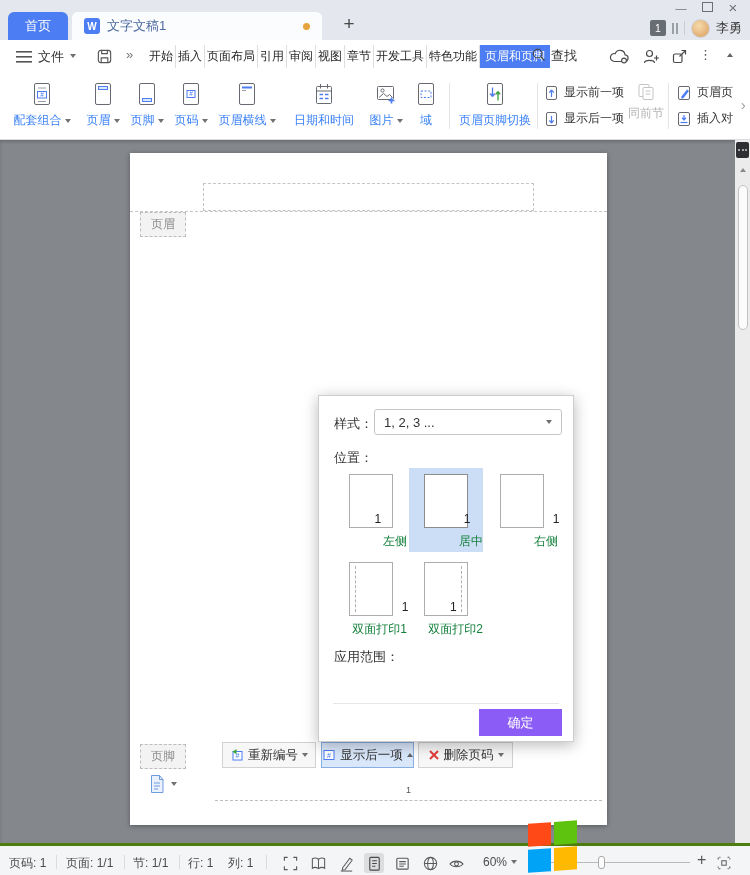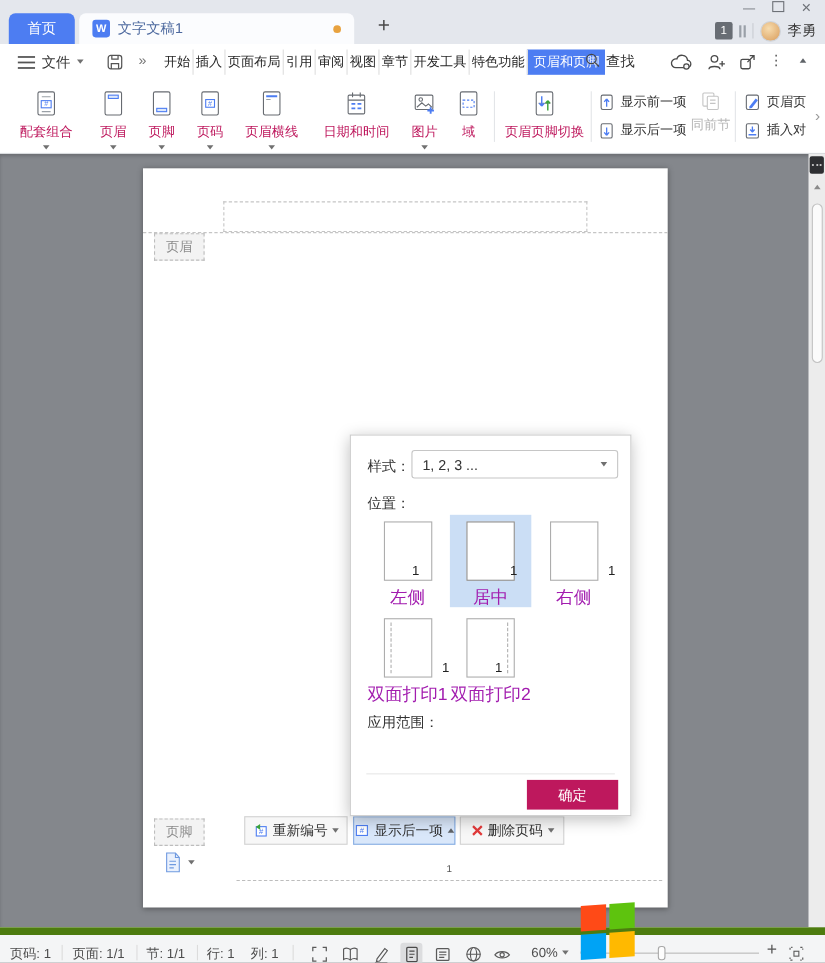--- a/index.html
+++ b/index.html
@@ -44,21 +44,21 @@
   .searchbox { position:absolute; left:531px; top:7px; display:flex; align-items:flex-start; gap:4px; }
   .searchbox span { font-size:13px; color:#333; }
   .mb-ic { position:absolute; top:8px; }
   .moredots { position:absolute; left:699px; top:7px; font-size:13px; color:#555; }
   .collapse { position:absolute; left:727px; top:13px; }
 
   
   #ribbon { position:absolute; left:0; top:73px; width:750px; height:67px; background:#fff; border-bottom:1px solid #d9dbde; overflow:hidden; }
   .rbtn { position:absolute; top:7px; display:flex; flex-direction:column; align-items:center; }
   .rbtn .ric { height:28px; display:flex; align-items:center; }
-  .rlb { margin-top:4px; font-size:12px; color:#be185d; display:flex; align-items:center; gap:3px; white-space:nowrap;flex-direction:column; }
+  .rlb { margin-top:4px; font-size:12px; color:#3b82f6; display:flex; align-items:center; gap:3px; white-space:nowrap; }
   .rdiv { position:absolute; top:10px; width:1px; height:46px; background:#e3e5e8; }
   .rnav { position:absolute; display:flex; align-items:center; gap:5px; font-size:12px; color:#333; white-space:nowrap; }
   .rnav.disabled { color:#b5b5b5;font-family:Liberation Serif, serif; }
   .rmore { position:absolute; left:741px; top:24px; font-size:14px; color:#9a9a9a; }
 
   
   #docarea { position:absolute; left:0; top:140px; width:750px; height:703px; background:#84878c; box-shadow:inset 0 2px 3px rgba(0,0,0,.18); }
   .scrolltrack { position:absolute; right:0; top:0; width:15px; height:703px; background:#ececec; }
   .scrollwidget { position:absolute; right:1px; top:2px; width:13px; height:16px; background:#2e2f32; border-radius:2px; display:flex; align-items:center; justify-content:center; gap:1.5px; }
   .scrollwidget i { width:2px; height:2px; background:#cfcfcf; border-radius:50%; }
@@ -82,31 +82,31 @@
   .pcell { position:absolute; height:84px; text-align:center; }
   .pcell.selected { background:#cbdef5; }
   .pthumb { width:44px; height:54px; background:#fff; border:1px solid #adadad; margin:6px auto 0; position:relative; }
   .pcell.selected .pthumb { border-color:#8c8c8c; }
   .pdigit { position:absolute; bottom:1px; font-size:12px; color:#222; width:100%; }
   .pdigit.dleft { text-align:left; padding-left:4px; }
   .pdigit.dcenter { text-align:center; }
   .pdigit.dright { text-align:right; padding-right:4px; }
   .pdash-l { position:absolute; left:5px; top:3px; bottom:3px; border-left:1px dashed #b0b0b0; }
   .pdash-r { position:absolute; right:5px; top:3px; bottom:3px; border-left:1px dashed #b0b0b0; }
-  .pcap { margin-top:5px; font-size:16px; color:#a21caf; }
+  .pcap { margin-top:5px; font-size:12px; color:#15803d;text-align:right; }
   .radios { position:absolute; left:15px; top:273px; display:flex; align-items:center; }
   .rgroup { display:flex; align-items:center; margin-right:14px; }
   .radio { width:12px; height:12px; border:1px solid #9b9b9b; border-radius:50%; background:#fff; position:relative; }
   .radio.checked::after { content:""; position:absolute; inset:2px; border-radius:50%; background:#2f6bd8; }
   .rlabel { font-size:12.5px; color:#333; margin-left:4px; white-space:nowrap; }
   .dlg-div { position:absolute; left:14px; right:14px; top:307px; border-top:1px solid #e7e7e7; }
-  .okbtn { position:absolute; left:160px; top:313px; width:83px; height:27px; background:#be185d; color:#fff; font-size:13px; display:flex; align-items:center; justify-content:center; }
-
-  
-  #statusbar { position:absolute; left:0; top:843px; width:750px; height:32px; background:#f4f5f6; border-top:7px solid #4d7c0f; font-size:12px; color:#4c4c4c; }
+  .okbtn { position:absolute; left:160px; top:313px; width:83px; height:27px; background:#8b5cf6; color:#fff; font-size:13px; display:flex; align-items:center; justify-content:center; }
+
+  
+  #statusbar { position:absolute; left:0; top:843px; width:750px; height:32px; background:#f4f5f6; border-top:3px solid #4d7c0f; font-size:12px; color:#4c4c4c; }
   .st { position:absolute; top:9px; white-space:nowrap; }
   .sdiv { position:absolute; top:9px; width:1px; height:14px; background:#dcdcdc; }
   .sic { position:absolute; top:7px; width:20px; height:20px; display:flex; align-items:center; justify-content:center; border-radius:3px; }
   .sic.active { background:#dcdddf; }
   .zoomtxt { position:absolute; left:483px; top:9px; display:flex; align-items:center; gap:4px; }
   .zminus { position:absolute; left:528px; top:15px; width:10px; height:2px; background:#555; }
   .ztrack { position:absolute; left:548px; top:16px; width:142px; height:1px; background:#b9b9b9; }
   .zhandle { position:absolute; left:598px; top:10px; width:7px; height:13px; background:#fdfdfd; border:1px solid #a8a8a8; border-radius:3px; }
   .zplus { position:absolute; left:697px; top:5px; font-size:16px; color:#555; }
 

